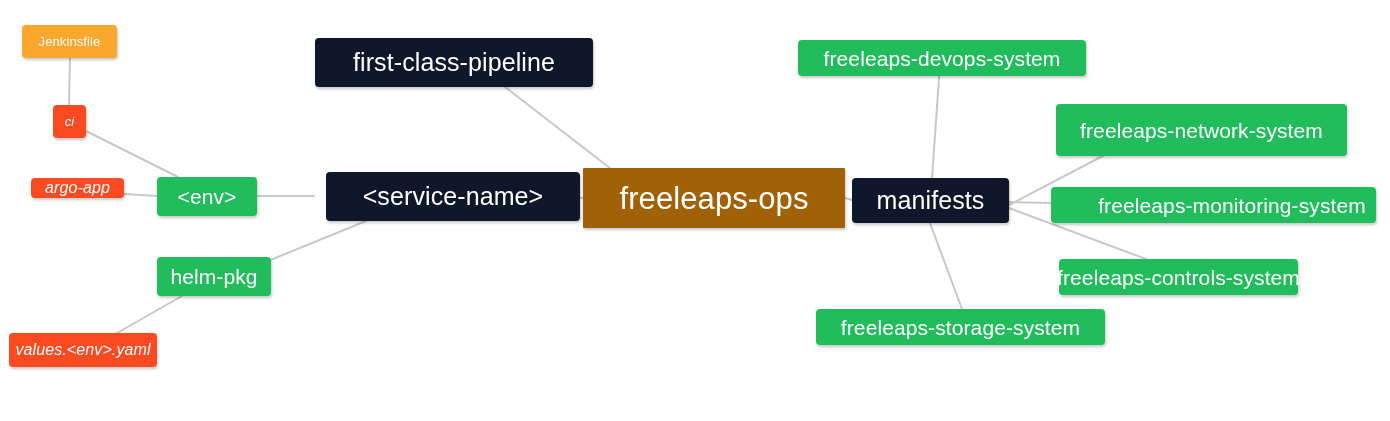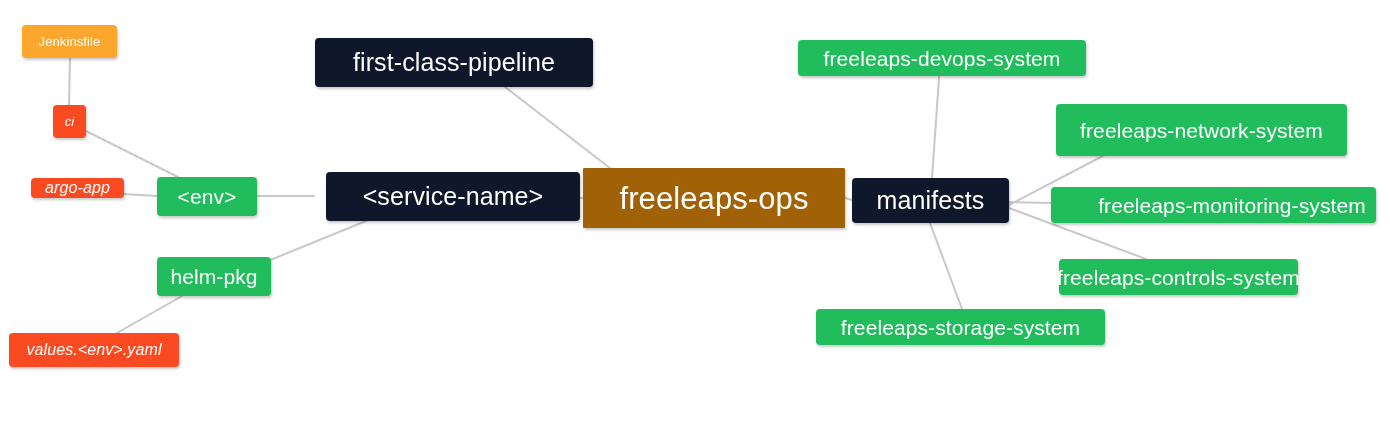--- a/index.html
+++ b/index.html
@@ -76,21 +76,21 @@
       <line x1="1009" y1="202" x2="1051" y2="203" stroke="#c8c8c8" stroke-width="2" stroke-linecap="round"></line>
       <line x1="1009" y1="208" x2="1146" y2="259" stroke="#c8c8c8" stroke-width="2" stroke-linecap="round"></line>
       <line x1="930" y1="223" x2="962" y2="309" stroke="#c8c8c8" stroke-width="2" stroke-linecap="round"></line>
     </svg>
   <div id="node-layer">
       <div class="node node-orange size-xs" style="left: 22px; top: 25px; width: 95px; height: 33px;">Jenkinsfile</div>
       <div class="node node-red size-xs" style="left: 53px; top: 105px; width: 33px; height: 33px;">ci</div>
       <div class="node node-red size-sm" style="left: 31px; top: 178px; width: 93px; height: 20px;">argo-app</div>
       <div class="node node-green size-md" style="left: 157px; top: 177px; width: 100px; height: 39px;">&lt;env&gt;</div>
       <div class="node node-green size-md" style="left: 134px; top: 257px; width: 114px; height: 39px; margin-left: 23px;">helm-pkg</div>
-      <div class="node node-red size-sm" style="left: 9px; top: 333px; width: 170px; height: 34px;">values.&lt;env&gt;.yaml</div>
+      <div class="node node-red size-sm" style="left: 9px; top: 333px; width: 148px; height: 34px;">values.&lt;env&gt;.yaml</div>
       <div class="node node-blue size-lg" style="left: 315px; top: 38px; width: 278px; height: 49px;">first-class-pipeline</div>
       <div class="node node-blue size-lg" style="left: 326px; top: 172px; width: 254px; height: 49px;">&lt;service-name&gt;</div>
       <div class="node node-root size-xl" style="left: 583px; top: 168px; width: 262px; height: 60px;">freeleaps-ops</div>
       <div class="node node-blue size-lg" style="left: 852px; top: 178px; width: 157px; height: 45px;">manifests</div>
       <div class="node node-green size-md" style="left: 798px; top: 28px; width: 288px; height: 36px; margin-top: 12px;">freeleaps-devops-system</div>
       <div class="node node-green size-md" style="left: 1056px; top: 104px; width: 291px; height: 52px;">freeleaps-network-system</div>
       <div class="node node-green size-md" style="left: 1051px; top: 187px; width: 325px; height: 36px; padding-left: 48px;">freeleaps-monitoring-system</div>
       <div class="node node-green size-md" style="left: 1059px; top: 259px; width: 239px; height: 36px;">freeleaps-controls-system</div>
       <div class="node node-green size-md" style="left: 816px; top: 309px; width: 289px; height: 36px;">freeleaps-storage-system</div>
     </div>

